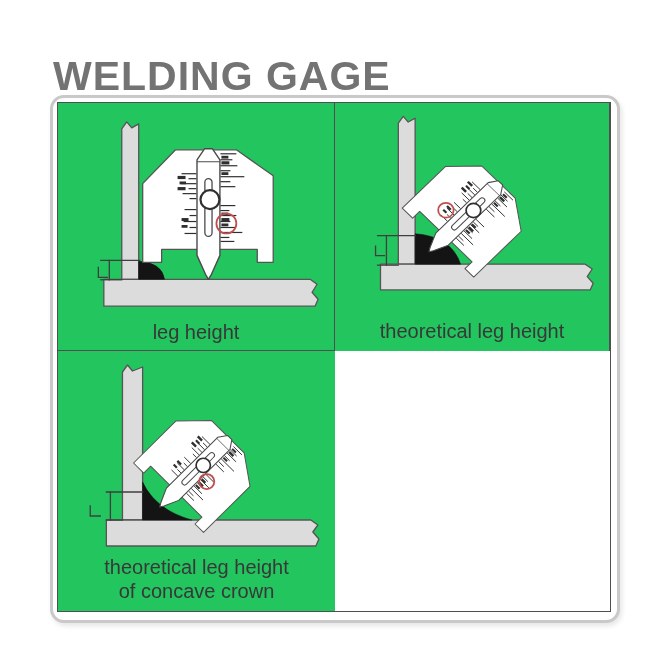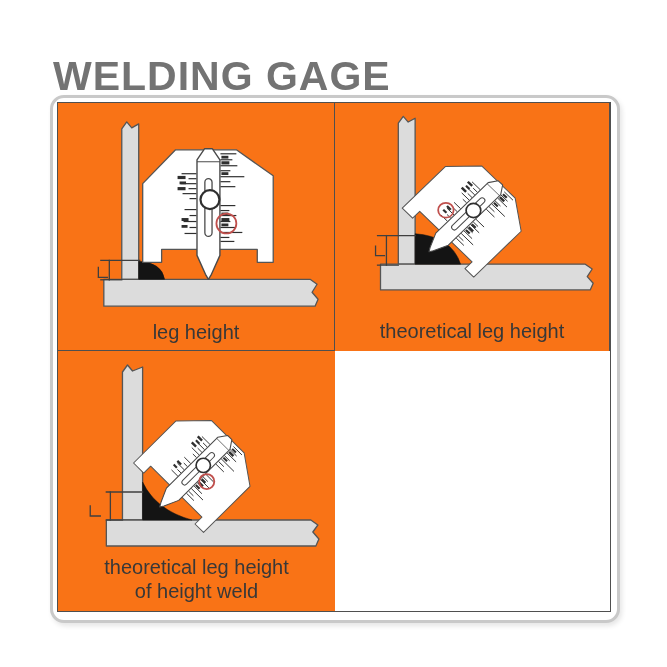--- a/index.html
+++ b/index.html
@@ -1,20 +1,20 @@
 <!DOCTYPE html>
 <html><head>
 <meta charset="utf-8">
 <style>
   html,body{margin:0;padding:0;background:#fff;}
   body{width:667px;height:667px;position:relative;font-family:"Liberation Sans",sans-serif;overflow:hidden;}
   .title{position:absolute;left:53px;top:26px;font-size:41px;font-weight:bold;color:#737373;letter-spacing:1px;white-space:nowrap;}
   .outer-box{position:absolute;left:50px;top:95px;width:570px;height:528px;border:3px solid #c9c9c9;border-radius:14px;background:#fff;box-shadow:2px 3px 5px rgba(0,0,0,0.10);box-sizing:border-box;}
   .grid{position:absolute;left:4px;top:4px;border:1px solid #4f4f4f;display:grid;grid-template-columns:277px 275px;grid-template-rows:248px 260px;}
-  .cell{position:relative;box-sizing:border-box;background:#f97316;}
+  .cell{position:relative;box-sizing:border-box;background:#22c55e;}
   .cell.br{border-right:1px solid #4f4f4f;}
   .cell.bb{border-bottom:1px solid #4f4f4f;}
   .cell svg{position:absolute;left:0;top:0;width:100%;height:100%;}
   .caption{position:absolute;left:0;right:0;bottom:6px;text-align:center;color:#383838;font-size:20px;line-height:24px;}
   .plate{fill:#dcdcdc;stroke:#555;stroke-width:1.3;stroke-linejoin:round;}
   .weld{fill:#141414;stroke:#141414;stroke-width:0.5;}
   .dim{fill:none;stroke:#3f3f3f;stroke-width:1.3;stroke-linecap:square;}
   .redring{fill:none;}
 </style>
 </head>
@@ -147,18 +147,18 @@
             <path d="M52,141 V169"></path>
           <path d="M32,155 V165 H42"></path>
         </g>
         <g transform="translate(101,156) rotate(45) scale(0.75)">
           <use href="#g-gauge"></use>
           <circle class="redring" cx="20" cy="-68" r="10" stroke-width="2.4" stroke="#c0504d"></circle>
         </g>
       </svg>
       <div class="caption" style="bottom:8px;">
         <div>theoretical leg height</div>
-        <div>of height weld</div>
+        <div>of concave crown</div>
       </div>
     </div>
 
   </div>
 </div>
 
 </body></html>

